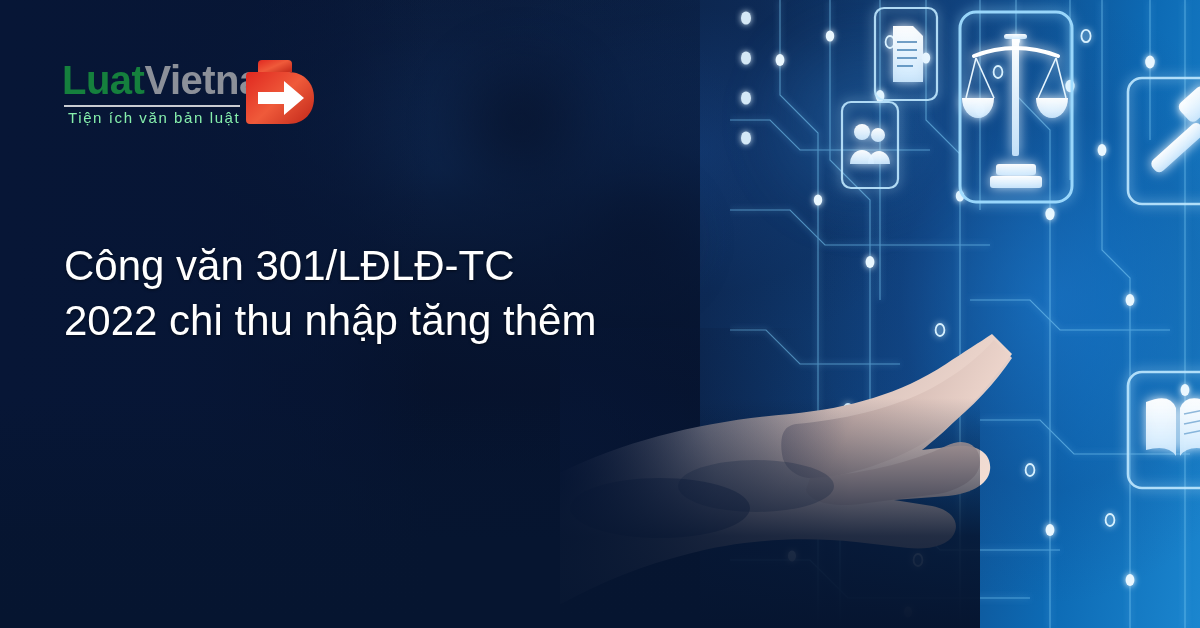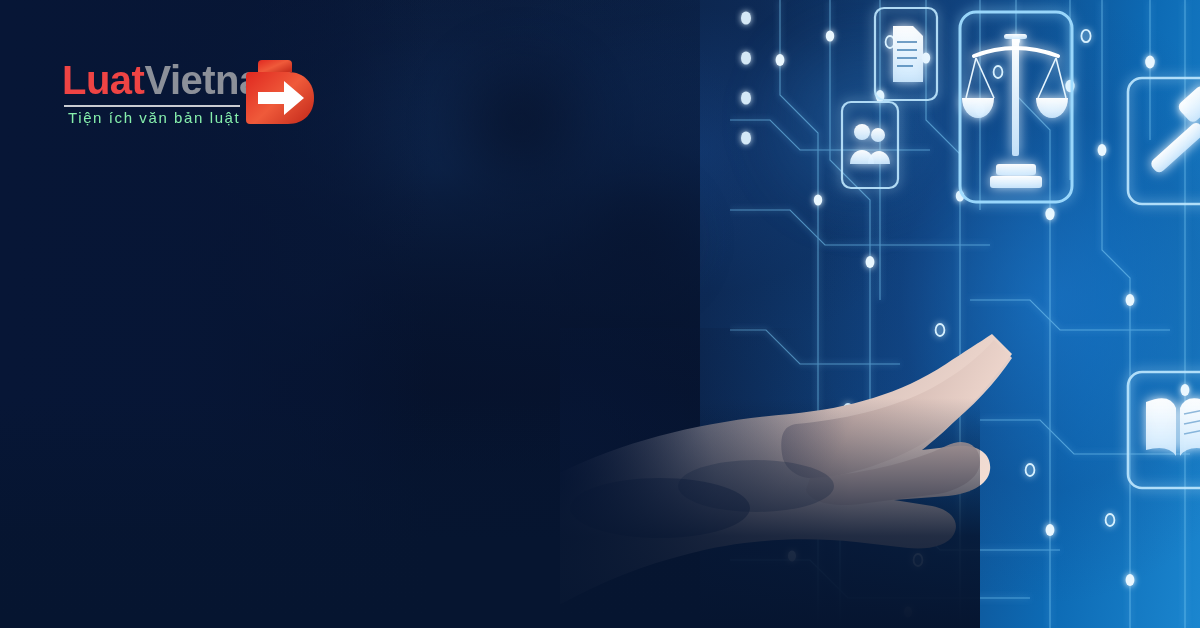--- a/index.html
+++ b/index.html
@@ -87,21 +87,21 @@
   }
   .logo-word {
     position: absolute;
     left: 0; top: 0;
     font-size: 40px;
     font-weight: bold;
     letter-spacing: -0.5px;
     line-height: 44px;
     white-space: nowrap;
   }
-  .logo-luat  { color: #ef4444; }
+  .logo-luat  { color: #15803d; }
   .logo-vn    { color: #8c9099; }
   .logo-rule {
     position: absolute;
     left: 2px; top: 47px;
     width: 176px; height: 2px;
     background: #c9ccd2;
   }
   .logo-tag {
     position: absolute;
     left: 6px; top: 51px;
@@ -381,15 +381,17 @@
 
       <path d="M22 8 h26 a4 4 0 0 1 4 4 v8 h-34 v-8 a4 4 0 0 1 4 -4 z" fill="url(#redg)"></path>
 
       <path d="M10 20 h38 c16 0 26 11 26 26 s-10 26 -26 26 h-38 a4 4 0 0 1 -4 -4 v-44 a4 4 0 0 1 4 -4 z" fill="url(#redg)"></path>
 
       <path d="M18 40 h26 v-11 l20 17 -20 17 v-11 h-26 z" fill="#ffffff"></path>
     </svg>
   </div>
 
   <div class="headline">
+    <span class="ln">Công văn 301/LĐLĐ-TC</span>
+    <span class="ln">2022 chi thu nhập tăng thêm</span>
   </div>
 
 </div>
 
 </body></html>

